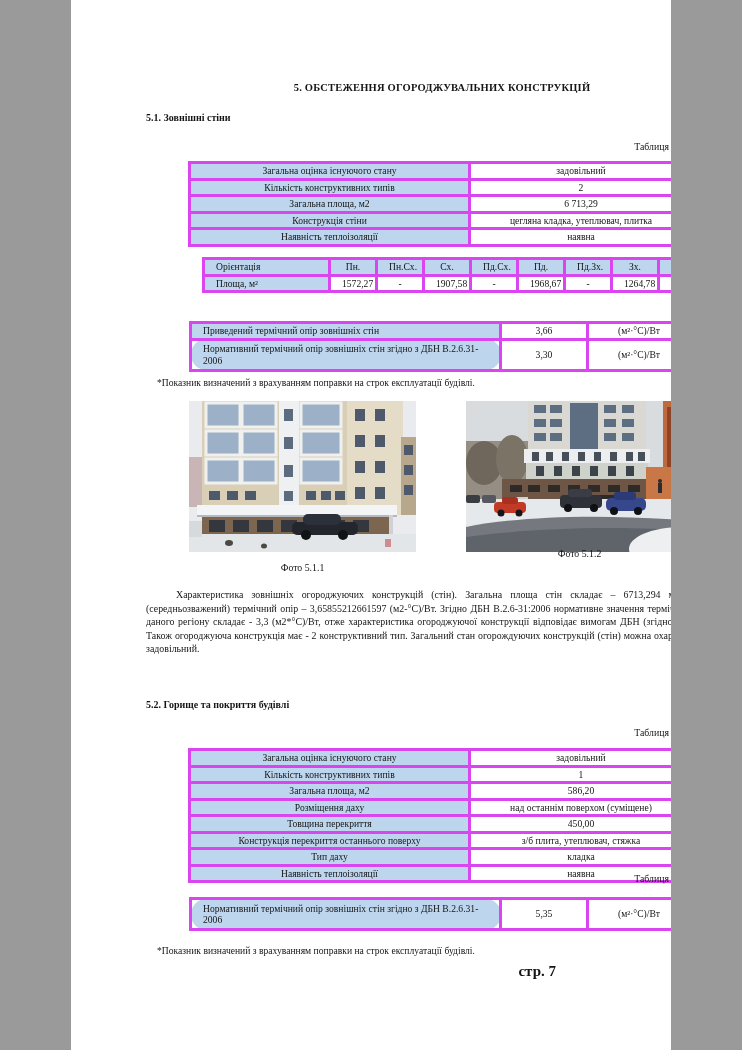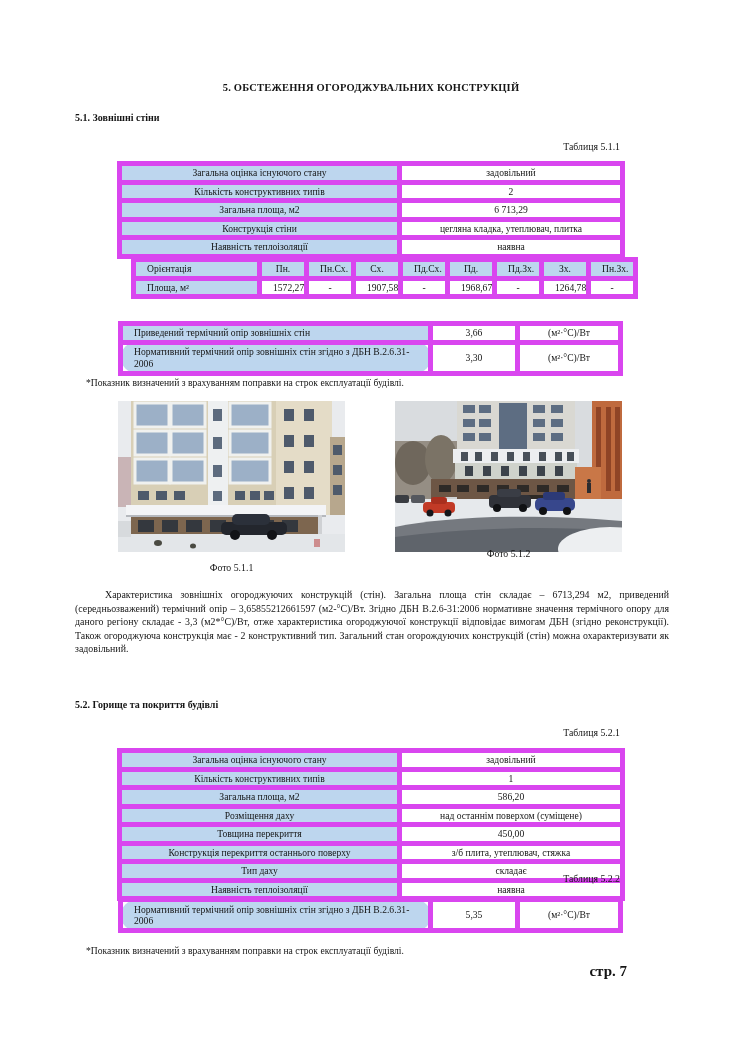--- a/index.html
+++ b/index.html
@@ -1,19 +1,19 @@
 <!DOCTYPE html>
 <html><head>
 <meta charset="utf-8">
 <style>
   * { margin: 0; padding: 0; box-sizing: border-box; }
   html, body { background: #9a9a9a; }
   .page {
     position: relative;
-    width: 742px;
+    width: 600px;
     height: 1050px;
     margin: 0 auto;
     background: #ffffff;
     font-family: "Liberation Serif", "DejaVu Serif", serif;
     color: #151515;
     overflow: hidden;
   }
   .abs { position: absolute; }
 
   .doc-title {
@@ -34,21 +34,21 @@
     font-size: 9.8px;
   }
 
   table { border-collapse: collapse; table-layout: fixed; }
   table.doc-table {
     border: 1.6px solid #2a2a2a;
     font-size: 9.6px;
     line-height: 1.2;
   }
   .doc-table td {
-    border: 5px solid #d946ef;
+    border: 3px solid #d946ef;
     padding: 1px 11px;
     text-align: center;
     vertical-align: middle;
   }
   .doc-table td.lbl { background: #BDD6EE; }
   .doc-table td.left { text-align: left; }
 
   .kv-table { width: 503px; }
   .kv-table td { height: 15px; }
   .kv-table col.c1 { width: 280px; }
@@ -402,21 +402,21 @@
     <tr>
       <td class="lbl">Товщина перекриття</td>
       <td>450,00</td>
     </tr>
     <tr>
       <td class="lbl">Конструкція перекриття останнього поверху</td>
       <td>з/б плита, утеплювач, стяжка</td>
     </tr>
     <tr>
       <td class="lbl">Тип даху</td>
-      <td>складає</td>
+      <td>кладка</td>
     </tr>
     <tr>
       <td class="lbl">Наявність теплоізоляції</td>
       <td>наявна</td>
     </tr>
   </tbody>
     </table>
 
   <div class="abs tbl-caption" style="top:873px;">Таблиця 5.2.2</div>
 

